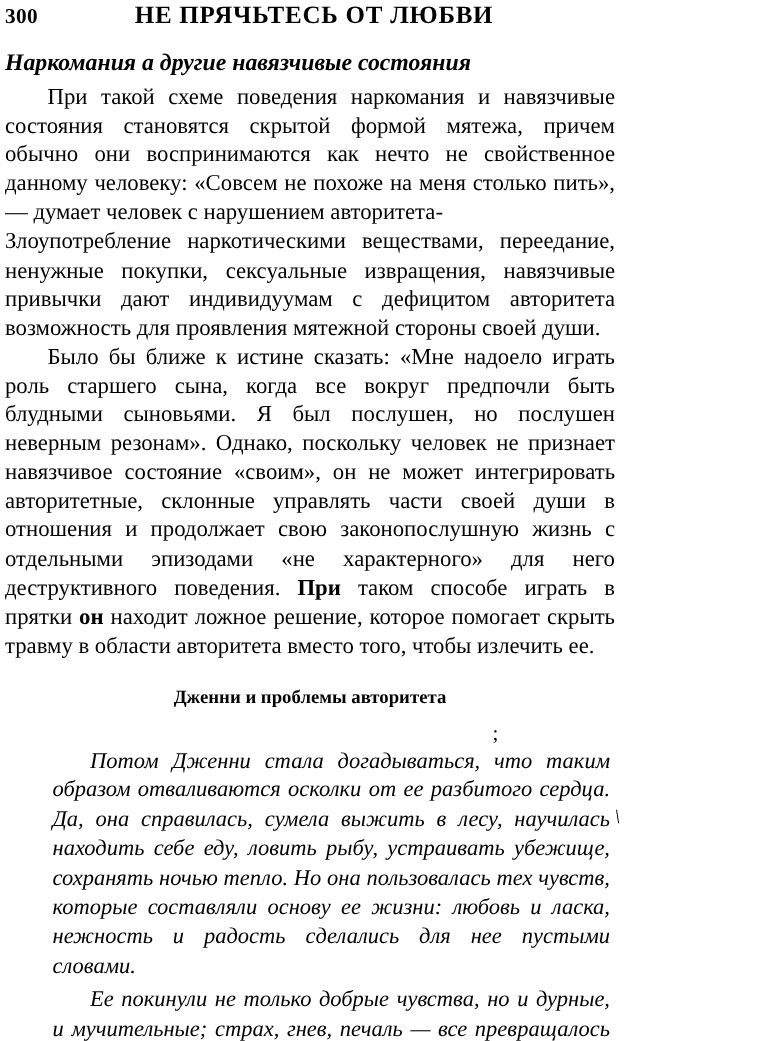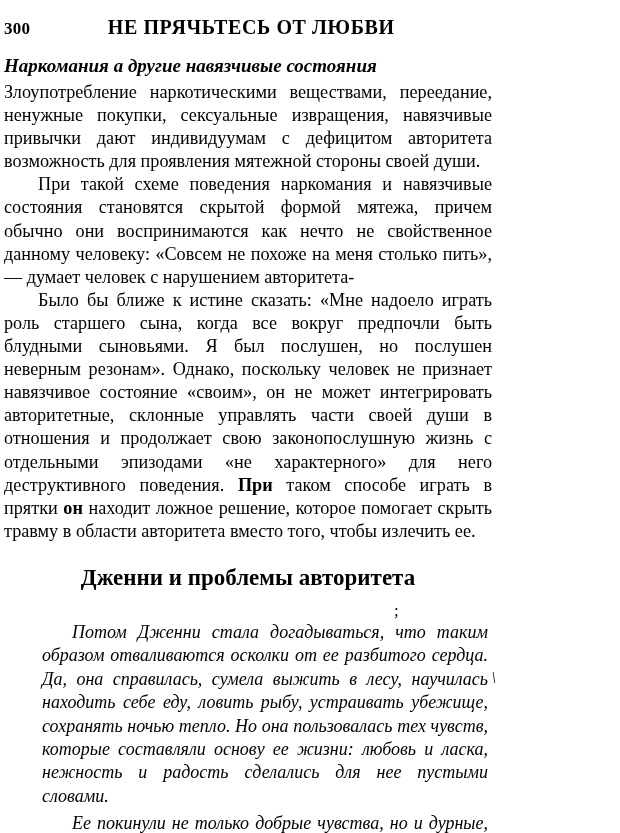--- a/index.html
+++ b/index.html
@@ -12,21 +12,21 @@
     height: 833px;
     font-family: "Liberation Serif", "DejaVu Serif", serif;
     color: #000000;
     overflow: hidden;
   }
   .page {
     width: 500px;
     height: 833px;
     position: relative;
     box-sizing: border-box;
-    padding: 16px 8px 0 4px;
+    padding: 1px 8px 0 4px;
   }
   .header-line {
     display: flex;
     align-items: baseline;
     justify-content: flex-start;
     font-size: 16px;
     font-weight: bold;
     letter-spacing: 0.3px;
     margin: 0 0 2px 0;
   }
@@ -56,21 +56,21 @@
     margin: 0;
     text-align: justify;
     text-justify: inter-word;
     hyphens: manual;
   }
   p.indent {
     text-indent: 34px;
   }
   .center-head {
     text-align: center;
-    font-size: 23px;
+    font-size: 15px;
     font-weight: bold;
     margin: 22px 0 16px 0;
   }
   .quote {
     font-style: italic;
     font-size: 18px;
     line-height: 1.3;
     text-align: justify;
     margin: 0 4px 0 38px;
     text-indent: 30px;
@@ -83,23 +83,23 @@
 
 <div class="page">
 
   <div class="header-line">
     <span class="page-number">300</span>
     <span class="running-title">НЕ ПРЯЧЬТЕСЬ ОТ ЛЮБВИ</span>
   </div>
 
   <div class="section-title">Наркомания а другие навязчивые состояния</div>
 
+  <p class="body indent">При такой схеме поведения наркомания и навязчивые состояния становятся скрытой формой мятежа, причем обычно они воспринимаются как нечто не свойственное данному человеку: «Совсем не похоже на меня столько пить», — думает человек с нарушением авторитета-</p>
+
   <p class="body">Злоупотребление наркотическими веществами, переедание, ненужные покупки, сексуальные извращения, навязчивые привычки дают индивидуумам с дефицитом авторитета возможность для проявления мятежной стороны своей души.</p>
-
-  <p class="body indent">При такой схеме поведения наркомания и навязчивые состояния становятся скрытой формой мятежа, причем обычно они воспринимаются как нечто не свойственное данному человеку: «Совсем не похоже на меня столько пить», — думает человек с нарушением авторитета-</p>
 
   <p class="body indent"><span>Было бы ближе к истине сказать: «Мне надоело играть роль старшего сына, когда все вокруг предпочли быть блудными сыновьями. Я был послушен, но послушен неверным резонам». Однако, поскольку человек не признает навязчивое состояние «своим», он не может интегрировать авторитетные, склонные управлять части своей души в отношения и продолжает свою законопослушную жизнь с отдельными эпизодами «не характерного» для него деструктивного поведения. </span><b>При</b><span> таком способе играть в прятки </span><b>он</b><span> находит ложное решение, которое помогает скрыть травму в области авторитета вместо того, чтобы излечить ее.</span></p>
 
   <div class="center-head">Дженни и проблемы авторитета</div>
 
 
   <div style="position:relative;height:14px;">
     <span style="position:absolute;left:390px;top:-6px;font-size:17px;">;</span>
   </div>
 

